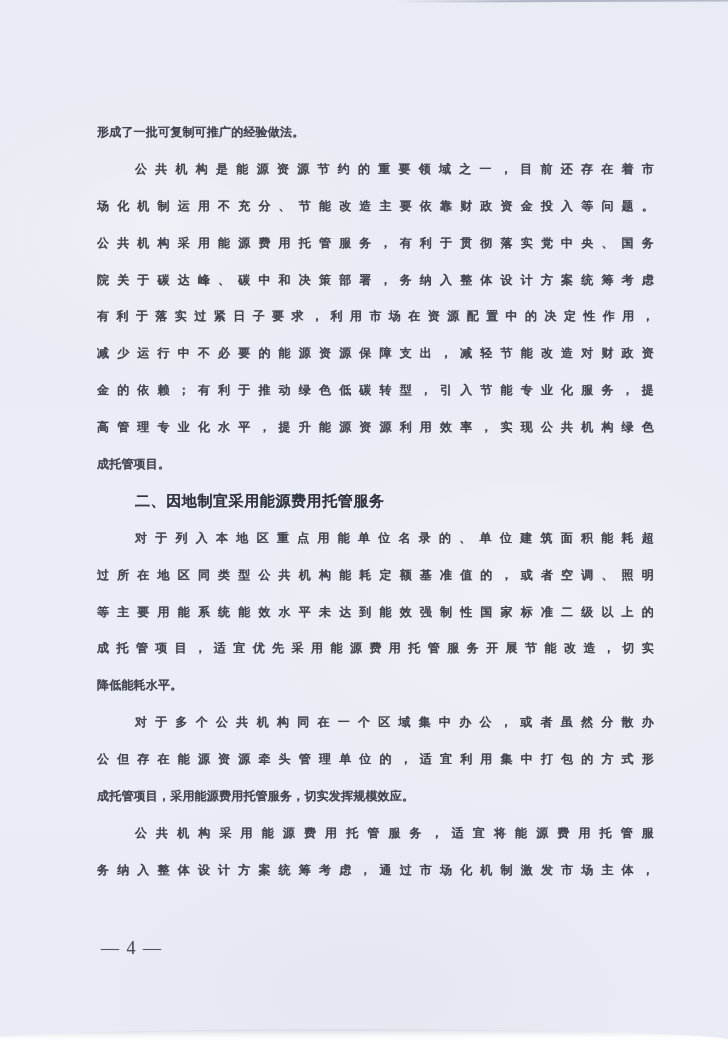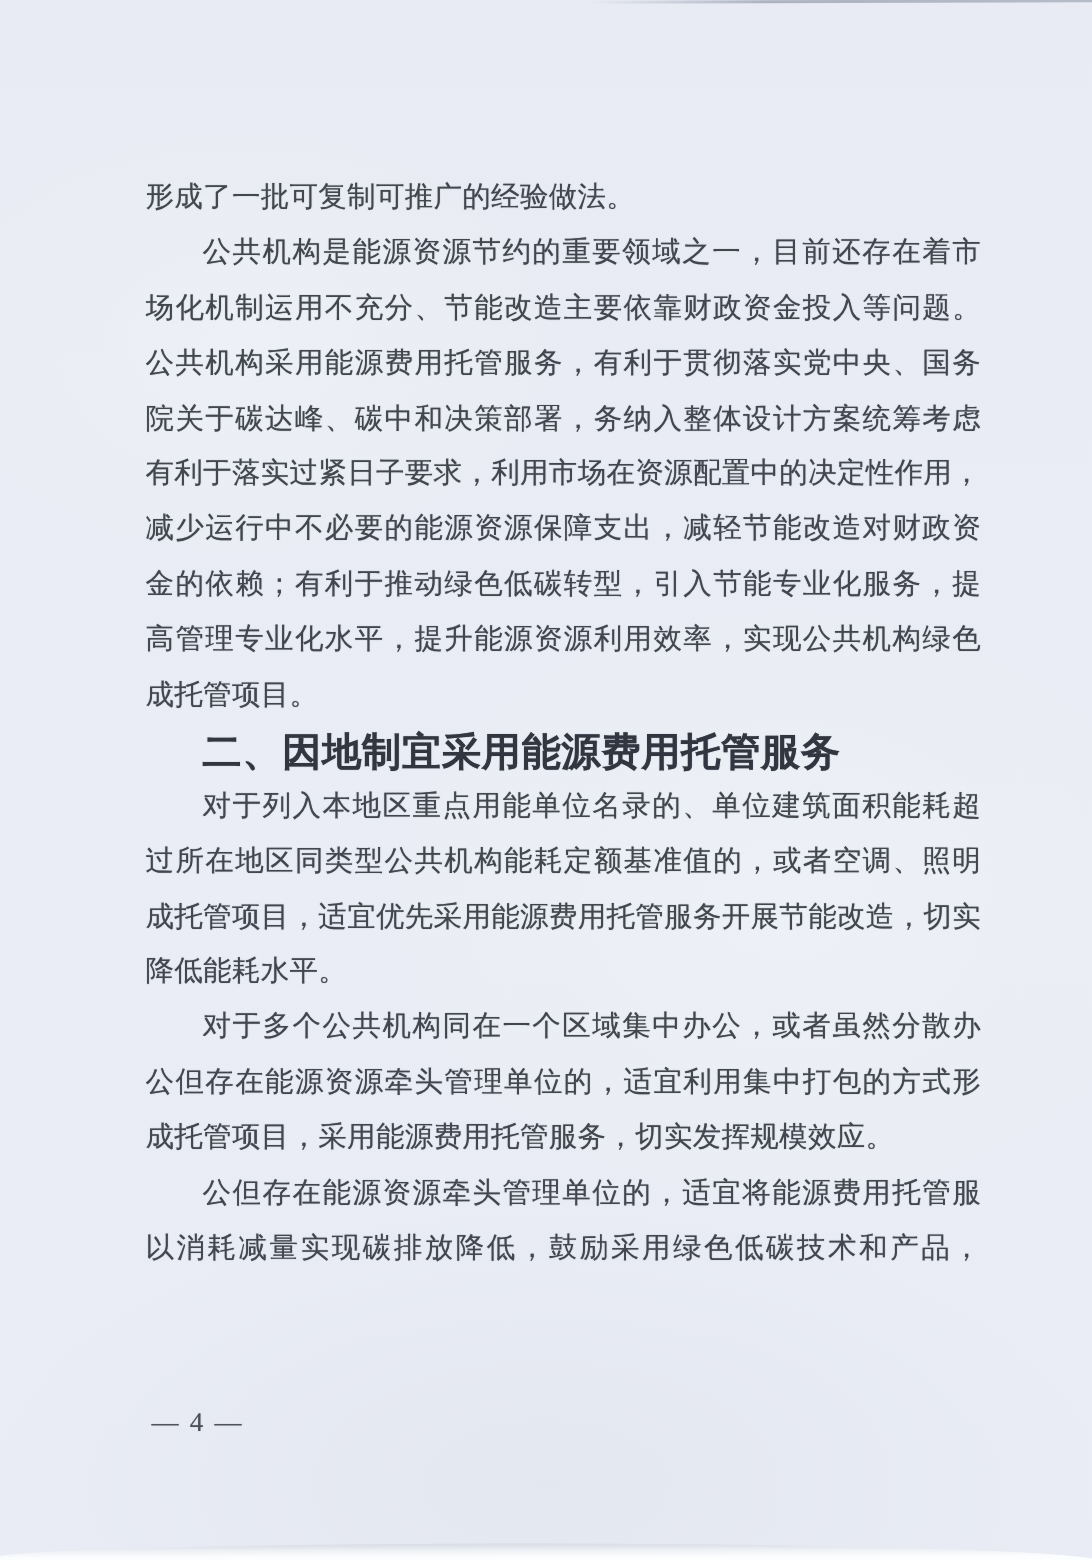--- a/index.html
+++ b/index.html
@@ -41,47 +41,48 @@
     border-radius: 45% 55% 0 0 / 9px 13px 0 0;
     transform: rotate(-0.12deg);
   }
   .textblock {
     position: absolute;
     left: 97px;
     top: 114px;
     width: 557px;
   }
   .line {
-    font-size: 19px;
+    font-size: 12px;
     line-height: 36.9px;
     height: 36.9px;
     color: #42464f;
     text-align: justify;
     text-align-last: justify;
     text-justify: inter-character;
     overflow: hidden;
     white-space: nowrap;
     text-shadow: 0 0 0.7px rgba(66, 70, 79, 0.55);
     letter-spacing: 0.2px;
+    font-weight: bold;
   }
   .line.justify {
     white-space: normal;
   }
   .line.indent {
     text-indent: 38px;
   }
   .line.end {
     text-align: left;
     text-align-last: left;
     white-space: nowrap;
   }
   .line.heading {
     font-family: "Liberation Sans", "DejaVu Sans", sans-serif;
     font-weight: bold;
-    font-size: 26px;
+    font-size: 15px;
     color: #313640;
     text-align: left;
     text-align-last: left;
     white-space: nowrap;
     text-shadow: 0 0 0.6px rgba(49, 54, 64, 0.6);
     letter-spacing: 0.6px;
   }
   .footer {
     position: absolute;
     left: 101px;
@@ -110,27 +111,28 @@
     <div class="line justify">有利于落实过紧日子要求，利用市场在资源配置中的决定性作用，</div>
     <div class="line justify">减少运行中不必要的能源资源保障支出，减轻节能改造对财政资</div>
     <div class="line justify">金的依赖；有利于推动绿色低碳转型，引入节能专业化服务，提</div>
     <div class="line justify">高管理专业化水平，提升能源资源利用效率，实现公共机构绿色</div>
     <div class="line end">成托管项目。</div>
 
     <div class="line heading indent">二、因地制宜采用能源费用托管服务</div>
 
     <div class="line justify indent">对于列入本地区重点用能单位名录的、单位建筑面积能耗超</div>
     <div class="line justify">过所在地区同类型公共机构能耗定额基准值的，或者空调、照明</div>
+    <div class="line justify">等主要用能系统能效水平未达到能效强制性国家标准二级以上的</div>
     <div class="line justify">成托管项目，适宜优先采用能源费用托管服务开展节能改造，切实</div>
     <div class="line end">降低能耗水平。</div>
 
     <div class="line justify indent">对于多个公共机构同在一个区域集中办公，或者虽然分散办</div>
     <div class="line justify">公但存在能源资源牵头管理单位的，适宜利用集中打包的方式形</div>
     <div class="line end">成托管项目，采用能源费用托管服务，切实发挥规模效应。</div>
 
-    <div class="line justify indent">公但存在能源资源牵头管理单位的，适宜将能源费用托管服</div>
-    <div class="line justify">以消耗减量实现碳排放降低，鼓励采用绿色低碳技术和产品，</div>
+    <div class="line justify indent">公共机构采用能源费用托管服务，适宜将能源费用托管服</div>
+    <div class="line justify">务纳入整体设计方案统筹考虑，通过市场化机制激发市场主体，</div>
   </div>
 
   <div class="footer">— 4 —</div>
 
   <div class="bottom-edge"></div>
 </div>
 
 </body></html>

